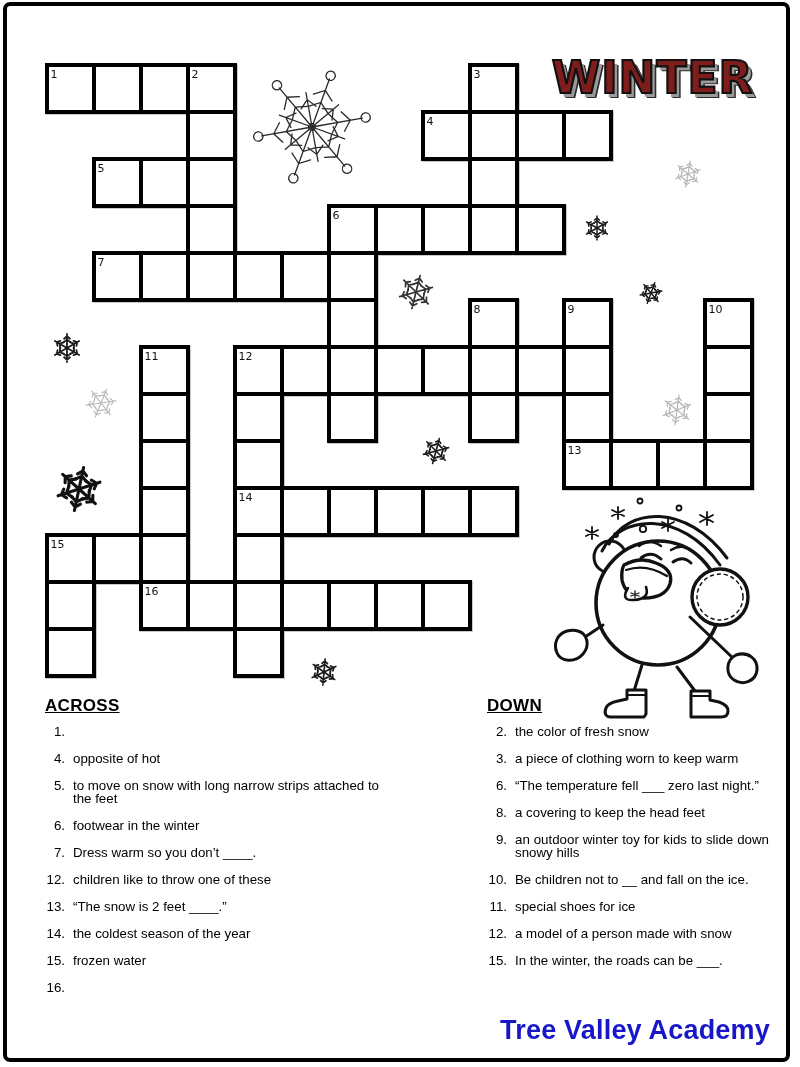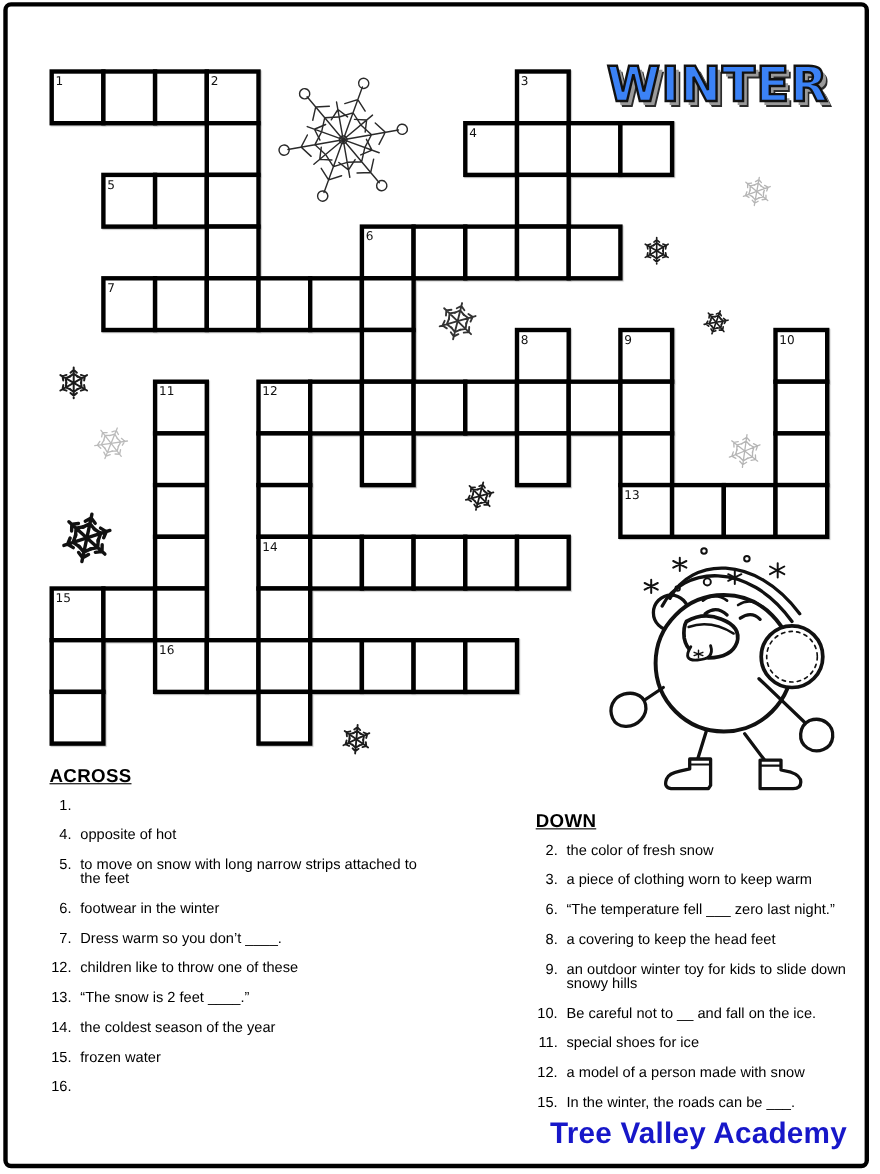--- a/index.html
+++ b/index.html
@@ -6,31 +6,31 @@
   .page{position:relative;width:800px;height:1067px;background:#fff;overflow:hidden;
         font-family:"Liberation Sans",sans-serif;color:#000;}
   .page-border{position:absolute;left:3px;top:2px;width:787px;height:1060px;
         box-sizing:border-box;border:4.5px solid #000;border-radius:7px;}
   svg.overlay{position:absolute;left:0;top:0;width:800px;height:1067px;pointer-events:none;}
   #grid-svg{filter:drop-shadow(1.5px 1.5px 0 rgba(120,120,120,.40));}
   #grid-svg rect{fill:#fff;stroke:#000;stroke-width:4px;}
   #grid-svg text{font:11px "DejaVu Sans",sans-serif;fill:#111;}
   .title{position:absolute;left:545px;top:54px;width:215px;text-align:center;
         font-family:"DejaVu Sans",sans-serif;font-weight:bold;font-size:44px;line-height:48px;
-        color:#3b82f6;letter-spacing:1px;-webkit-text-stroke:2.2px #111;
+        color:#7f1d1d;letter-spacing:1px;-webkit-text-stroke:2.2px #111;
         text-shadow:3.5px 3.5px 0 #9a9a9a,5px 5px 0 #2b2b2b;}
   .snowman{position:absolute;left:540px;top:495px;width:240px;height:235px;}
   .clues{position:absolute;font-size:13.3px;}
   .clues h2{margin:0 0 11px 0;font-size:17px;font-weight:bold;text-decoration:underline;
         letter-spacing:.3px;line-height:17px;}
   .clue{display:flex;margin-bottom:14px;line-height:13px;}
   .clue .num{flex:none;width:20px;text-align:right;margin-right:8px;}
   .clue .txt{white-space:pre-line;}
   .across{left:45px;top:697px;width:412px;}
-  .down{left:487px;top:697px;width:282px;margin-top:41px;}
+  .down{left:487px;top:697px;width:282px;}
   .down .clue .txt{width:262px;}
   .clue.justify .txt{text-align:justify;}
   .brand{position:absolute;left:500px;top:1015px;width:276px;
         font-size:27px;font-weight:bold;letter-spacing:.2px;}
 </style>
 </head>
 <body>
 
 <div class="page">
   <div class="page-border"></div>
@@ -276,21 +276,21 @@
         <div class="clue">
           <span class="num">8.</span>
           <span class="txt">a covering to keep the head feet</span>
         </div>
         <div class="clue justify">
           <span class="num">9.</span>
           <span class="txt">an outdoor winter toy for kids to slide down snowy hills</span>
         </div>
         <div class="clue">
           <span class="num">10.</span>
-          <span class="txt">Be careful not to __ and fall on the ice.</span>
+          <span class="txt">Be children not to __ and fall on the ice.</span>
         </div>
         <div class="clue">
           <span class="num">11.</span>
           <span class="txt">special shoes for ice</span>
         </div>
         <div class="clue">
           <span class="num">12.</span>
           <span class="txt">a model of a person made with snow</span>
         </div>
         <div class="clue">

